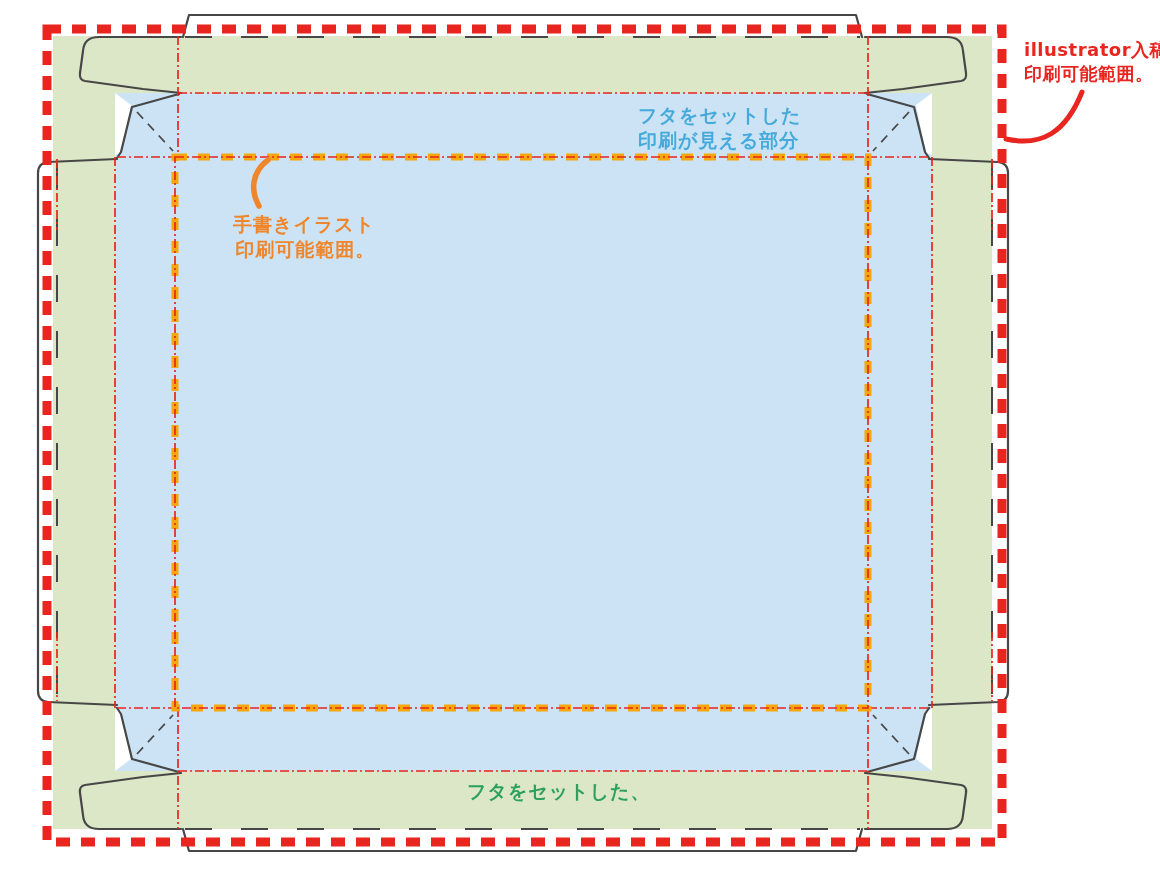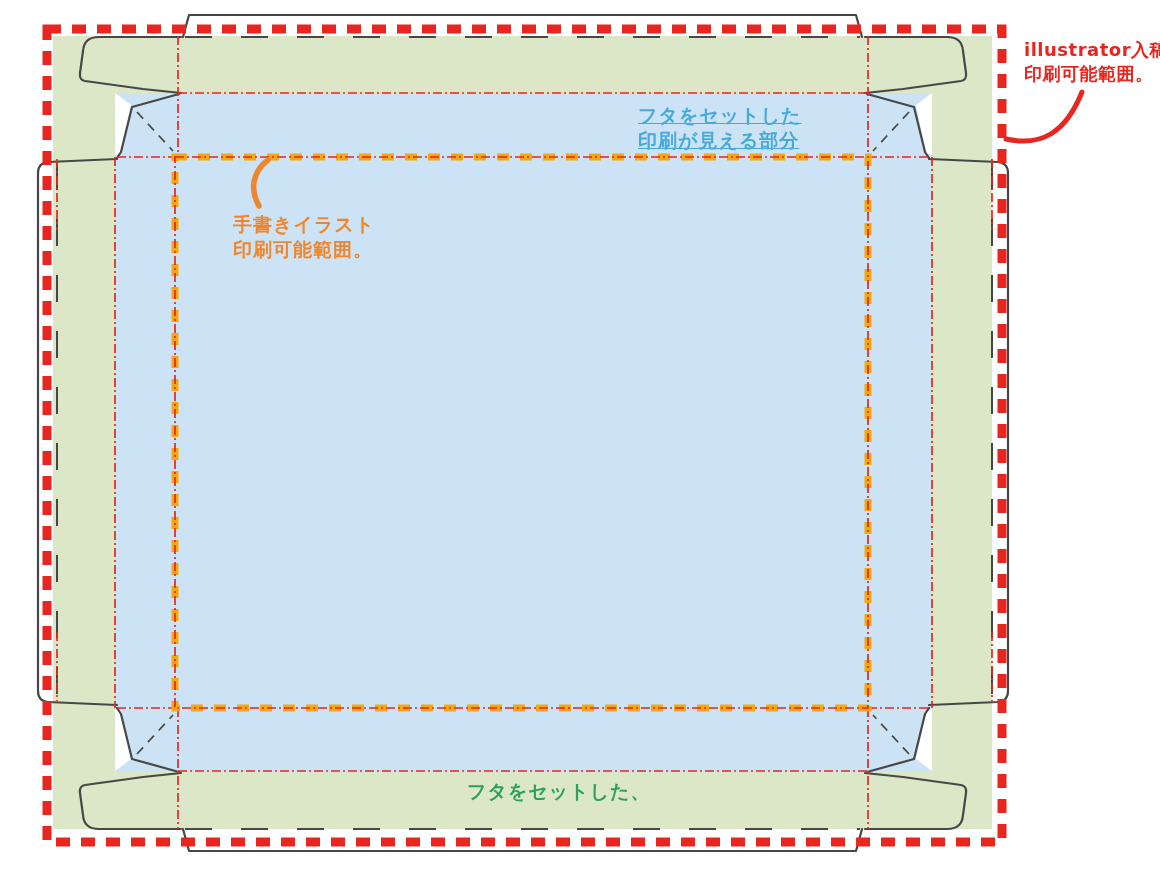--- a/index.html
+++ b/index.html
@@ -21,22 +21,22 @@
   .diagfold{stroke:var(--cut-line,#474747);stroke-width:1.7;fill:none;stroke-dasharray:9 7;}
   .orange-border{stroke:var(--orange-dash,#f6a70e);stroke-width:7;fill:none;stroke-dasharray:12 11;}
   .red-border{stroke:var(--red,#e8251e);stroke-width:9;fill:none;stroke-dasharray:14 11;}
   .arrow-red{stroke:var(--red,#e8251e);stroke-width:5;fill:none;stroke-linecap:round;}
   .arrow-orange{stroke:var(--orange-text,#f0862c);stroke-width:5.5;fill:none;stroke-linecap:round;}
 
   
   .label{position:absolute;font-size:19px;font-weight:600;line-height:25px;letter-spacing:1px;white-space:nowrap;}
   .label span{display:block;}
   .label-illustrator{left:1024px;top:38px;color:var(--red,#e8251e);font-size:18px;line-height:24px;letter-spacing:0.5px;}
-  .label-lid-visible{left:638px;top:103px;color:var(--blue-text,#45aadb);text-decoration:underline;}
-  .label-handdrawn{left:233px;top:212px;color:var(--orange-text,#f0862c);}
+  .label-lid-visible{left:638px;top:103px;color:var(--blue-text,#45aadb);}
+  .label-handdrawn{left:233px;top:212px;color:var(--orange-text,#f0862c);text-align:right;}
   .label-lid-reversed{left:467px;top:779px;color:var(--green-text,#2da05c);}
 </style>
 </head>
 <body>
 
 <div class="stage">
 
   <svg width="1160" height="870" viewBox="0 0 1160 870">
 
     <rect class="green-body" x="53" y="36" width="939" height="793"></rect>

